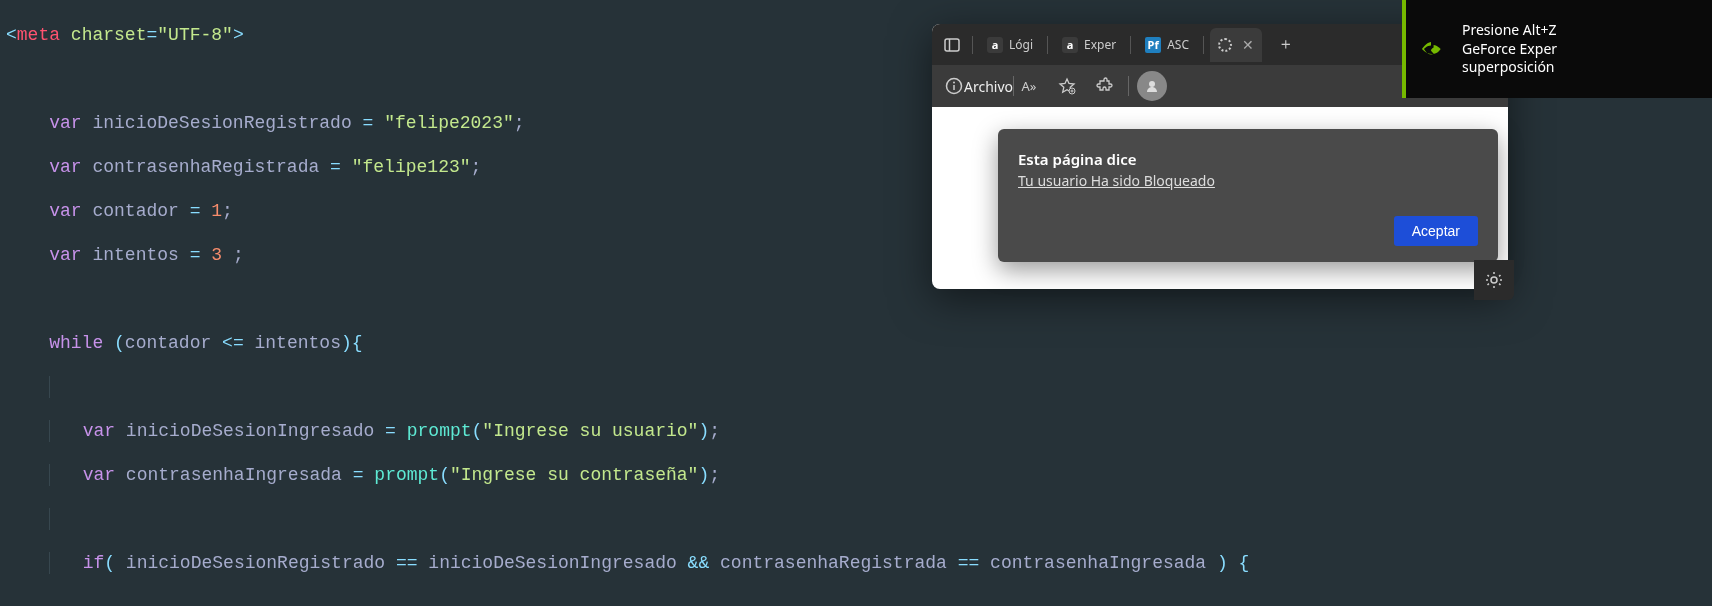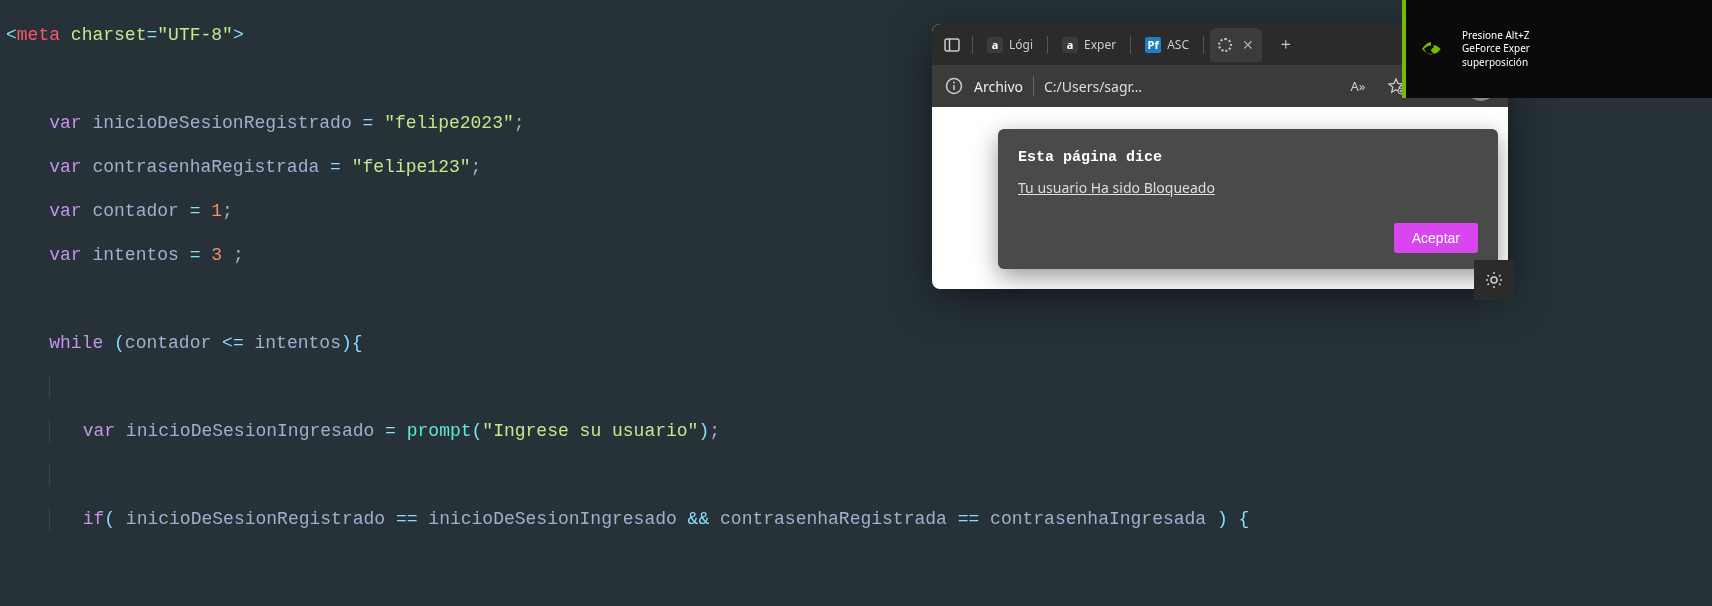--- a/index.html
+++ b/index.html
@@ -96,21 +96,21 @@
 }
 .win-controls div {
   width: 44px; height: 34px; display: flex; align-items: center; justify-content: center; font-size: 12px;
 }
 .addrbar {
   height: 42px;
   display: flex;
   align-items: center;
   padding: 0 12px;
   background: #3B3B3B;
-  gap: 10px;
+  gap: 0;
   font-family: system-ui;
 }
 .addr-icon { width: 20px; height: 20px; display: flex; align-items: center; justify-content: center; color: #ccc; }
 .addr-text { color: #eee; font-size: 14px; }
 .addr-sep { width: 1px; height: 20px; background: #666; }
 .addr-path { color: #ddd; font-size: 14px; flex: 1; white-space: nowrap; overflow: hidden; }
 .addr-right { display: flex; gap: 8px; align-items: center; color: #ccc; }
 .addr-right div { width: 30px; height: 30px; display: flex; align-items: center; justify-content: center; }
 .profile-circle { width: 26px; height: 26px; border-radius: 50%; background: #888; display: flex; align-items: center; justify-content: center; }
 
@@ -120,28 +120,28 @@
   left: 66px;
   width: 500px;
   background: #4A4A4A;
   border-radius: 6px;
   padding: 20px 20px 16px 20px;
   color: #fff;
   font-family: system-ui;
   box-shadow: 0 8px 24px rgba(0,0,0,0.4);
 }
 .dialog .title {
-  font-size: 15px; font-weight: 600; margin-bottom: 12px; font-family: Liberation Mono, monospace;
+  font-size: 15px; font-weight: 600; margin-bottom: 2px;
 }
 .dialog .msg {
   font-size: 14px; color: #ddd; margin-bottom: 26px; text-decoration: underline;
 }
 .dialog .btnrow { display: flex; justify-content: flex-end; }
 .dialog .accept {
-  background: #d946ef; color: #fff; border: none; padding: 7px 18px;
+  background: #1d4ed8; color: #fff; border: none; padding: 7px 18px;
   font-size: 14px; border-radius: 3px; cursor: pointer;
 }
 .settings-icon-float {
   position: absolute;
   right: -6px;
   top: 236px;
   width: 40px; height: 40px;
   background: #2B2B2B;
   display: flex; align-items: center; justify-content: center;
   color: #ccc;
@@ -152,21 +152,21 @@
   position: absolute;
   top: 0; right: 0;
   width: 310px; height: 98px;
   display: flex;
   align-items: center;
 }
 .nvidia-bar { width: 4px; height: 100%; background: #76B900; }
 .nvidia-body {
   flex: 1; height: 100%; background: #0A0A0A; color: #fff;
   display: flex; align-items: center; gap: 14px; padding: 0 14px;
-  font-family: system-ui; font-size: 10px;
+  font-family: system-ui; font-size: 14px;
 }
 .nvidia-logo {
   width: 28px; height: 28px; display: flex; align-items: center; justify-content: center;
 }
 .nvidia-text { line-height: 1.35; }
 
 svg { display: block; }
 </style>
 </head>
 <body>
@@ -175,20 +175,21 @@
 <span class="ln"><span class="t-angle">&lt;</span><span class="t-mtag">meta</span> <span class="t-attr">charset</span><span class="t-angle">=</span><span class="t-str">"UTF-8"</span><span class="t-angle">&gt;</span></span>
 <span class="ln"></span>
 <span class="ln">    <span class="t-kw">var</span> <span class="t-var">inicioDeSesionRegistrado</span> <span class="t-op">=</span> <span class="t-str">"felipe2023"</span><span class="t-semi">;</span></span>
 <span class="ln">    <span class="t-kw">var</span> <span class="t-var">contrasenhaRegistrada</span> <span class="t-op">=</span> <span class="t-str">"felipe123"</span><span class="t-semi">;</span></span>
 <span class="ln">    <span class="t-kw">var</span> <span class="t-var">contador</span> <span class="t-op">=</span> <span class="t-num">1</span><span class="t-semi">;</span></span>
 <span class="ln">    <span class="t-kw">var</span> <span class="t-var">intentos</span> <span class="t-op">=</span> <span class="t-num">3</span> <span class="t-semi">;</span></span>
 <span class="ln"></span>
 <span class="ln">    <span class="t-kw">while</span> <span class="t-punct">(</span><span class="t-var">contador</span> <span class="t-op">&lt;=</span> <span class="t-var">intentos</span><span class="t-punct">){</span></span>
 <span class="ln">    <span class="indent-guide"></span></span>
 <span class="ln">    <span class="indent-guide"></span>   <span class="t-kw">var</span> <span class="t-var">inicioDeSesionIngresado</span> <span class="t-op">=</span> <span class="t-fn">prompt</span><span class="t-punct">(</span><span class="t-str">"Ingrese su usuario"</span><span class="t-punct">)</span><span class="t-semi">;</span></span>
+<span class="ln">    <span class="indent-guide"></span>   <span class="t-kw">var</span> <span class="t-var">contrasenhaIngresada</span> <span class="t-op">=</span> <span class="t-fn">prompt</span><span class="t-punct">(</span><span class="t-str">"Ingrese su contraseña"</span><span class="t-punct">)</span><span class="t-semi">;</span></span>
 <span class="ln">    <span class="indent-guide"></span></span>
 <span class="ln">    <span class="indent-guide"></span>   <span class="t-kw">if</span><span class="t-punct">(</span> <span class="t-var">inicioDeSesionRegistrado</span> <span class="t-op">==</span> <span class="t-var">inicioDeSesionIngresado</span> <span class="t-op">&amp;&amp;</span> <span class="t-var">contrasenhaRegistrada</span> <span class="t-op">==</span> <span class="t-var">contrasenhaIngresada</span> <span class="t-punct">) {</span></span>
 
 
 
 
 
 
 
 
@@ -234,21 +235,20 @@
     <div class="addrbar">
       <div class="addr-icon">
         <svg width="18" height="18" viewBox="0 0 18 18">
             <circle cx="9" cy="9" r="7.5" fill="none" stroke="#ccc" stroke-width="1.5"></circle>
             <circle cx="9" cy="5.5" r="1" fill="#ccc"></circle>
             <line x1="9" y1="8" x2="9" y2="13" stroke="#ccc" stroke-width="1.5"></line>
           </svg>
       </div>
       <span class="addr-text">Archivo</span>
       <div class="addr-sep"></div>
-      <span class="addr-path">C:/Users/sagr…</span>
       <div class="addr-right">
         <div style="font-size:13px;">A»</div>
         <div>
           <svg width="18" height="18" viewBox="0 0 18 18">
               <path d="M9 2l2 4.5 5 .5-3.8 3.3 1.1 4.9L9 12.8 4.7 15.2l1.1-4.9L2 7l5-.5z" fill="none" stroke="#ccc" stroke-width="1.3"></path>
               <circle cx="14" cy="14" r="3" fill="#3B3B3B" stroke="#ccc" stroke-width="1"></circle>
               <line x1="14" y1="12.5" x2="14" y2="15.5" stroke="#ccc"></line>
               <line x1="12.5" y1="14" x2="15.5" y2="14" stroke="#ccc"></line>
             </svg>
         </div>

